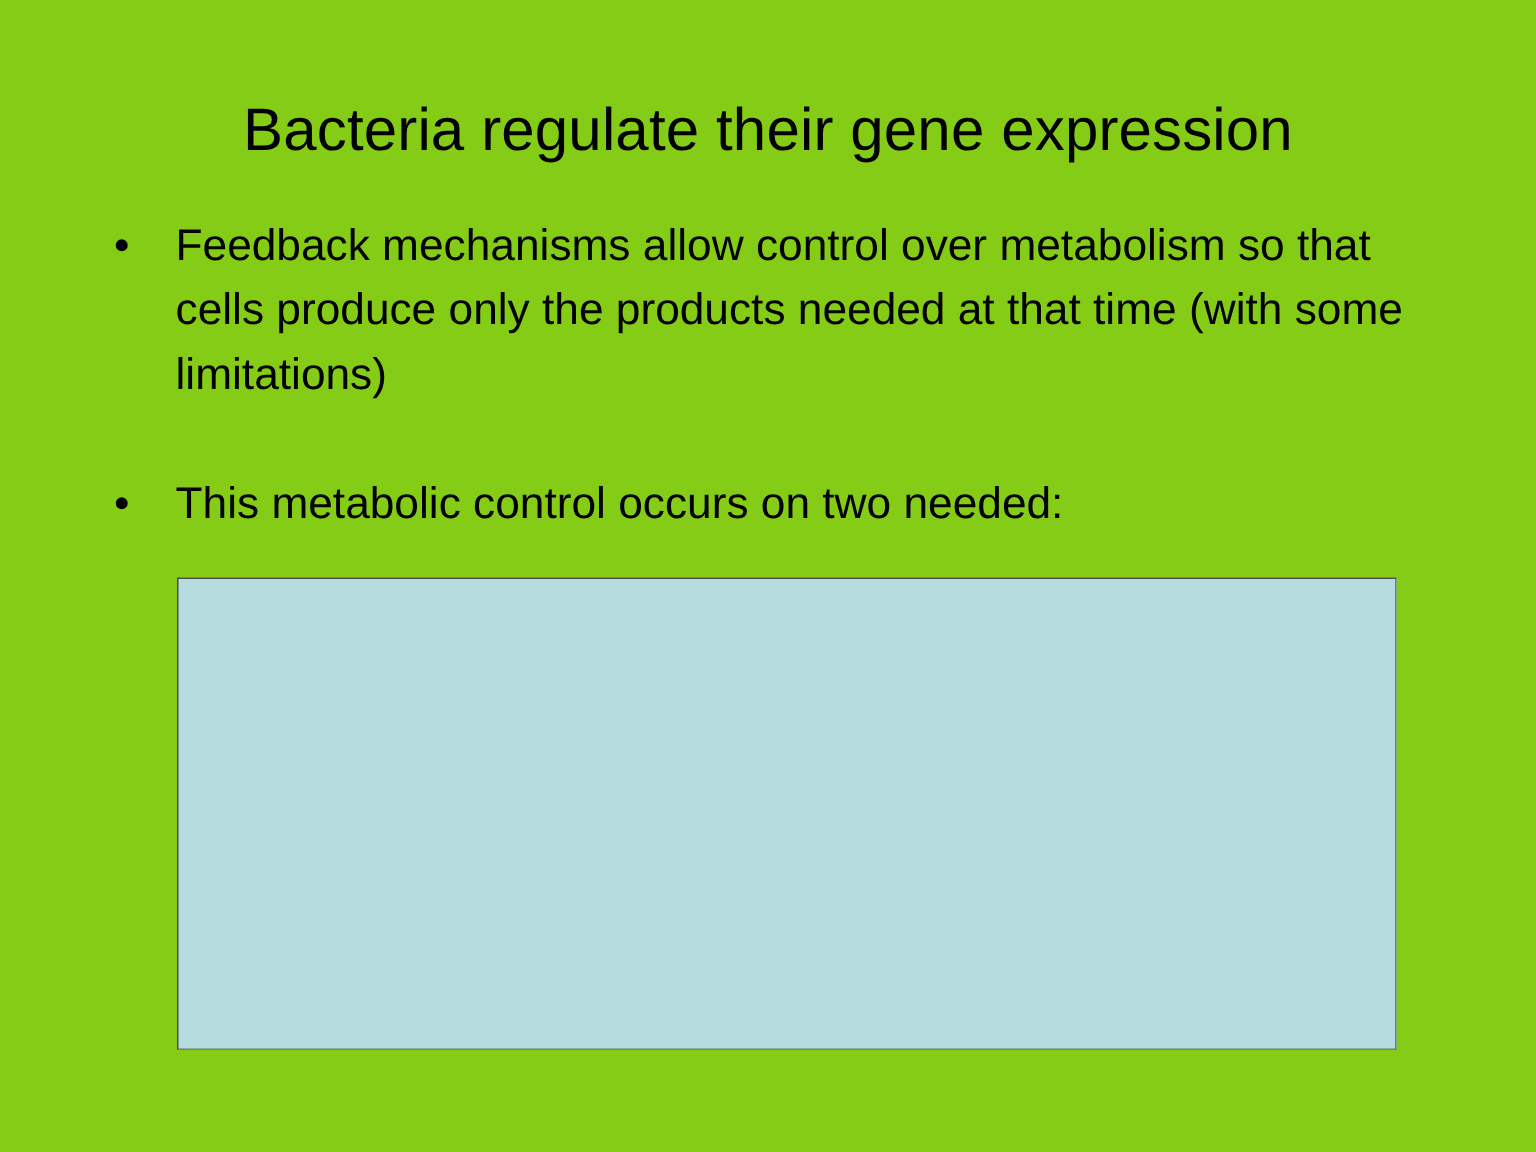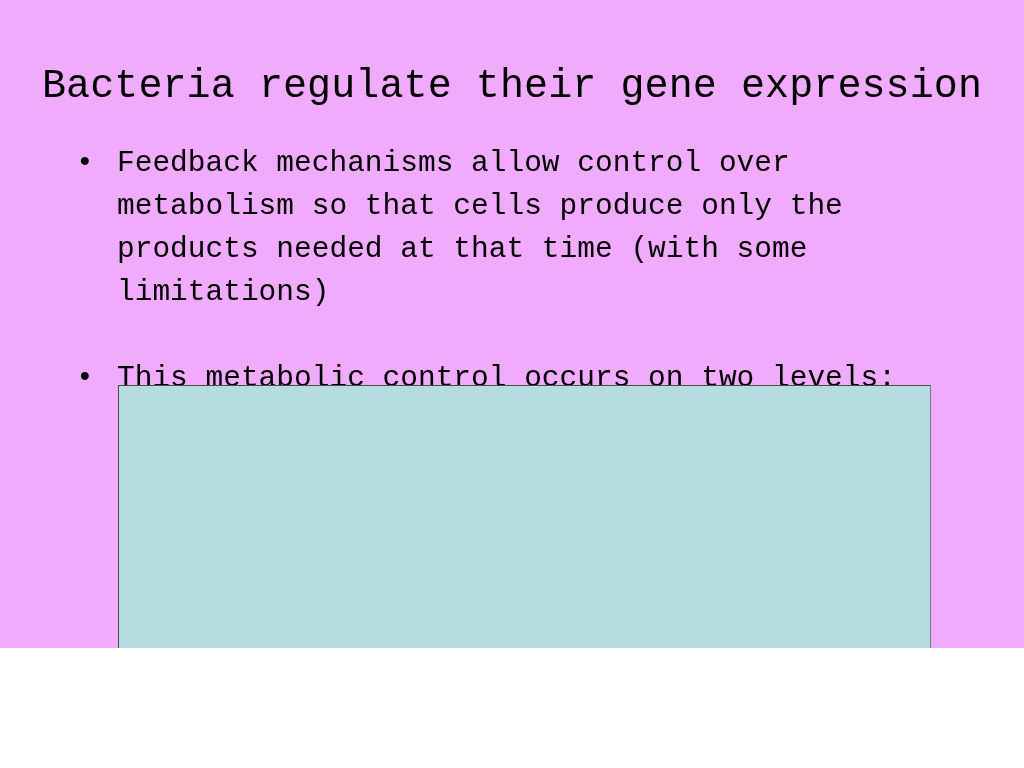--- a/index.html
+++ b/index.html
@@ -9,24 +9,23 @@
     background: #ffffff;
   }
   body {
     font-family: "Liberation Sans", sans-serif;
     -webkit-font-smoothing: antialiased;
   }
 
   #slide {
     position: relative;
     width: 1024px;
-    height: 648px;
-    background: #f0abfc;
+    height: 768px;
+    background: #84cc16;
     overflow: hidden;
-    font-family: Liberation Mono, monospace;
   }
 
   
   .slide-title {
     position: absolute;
     left: 0;
     top: 34px;
     width: 1024px;
     text-align: center;
     font-size: 40px;
@@ -102,20 +101,20 @@
 
   <div class="body-list">
 
     <div class="bullet-item bullet-item--wrap">
       <span class="bullet-marker">•</span>
       <span class="bullet-text">Feedback mechanisms allow control over metabolism so that cells produce only the products needed at that time (with some limitations)</span>
     </div>
 
     <div class="bullet-item">
       <span class="bullet-marker">•</span>
-      <span class="bullet-text">This metabolic control occurs on two levels:</span>
+      <span class="bullet-text">This metabolic control occurs on two needed:</span>
     </div>
 
   </div>
 
   <div class="content-box"></div>
 
 </div>
 
 </body></html>

